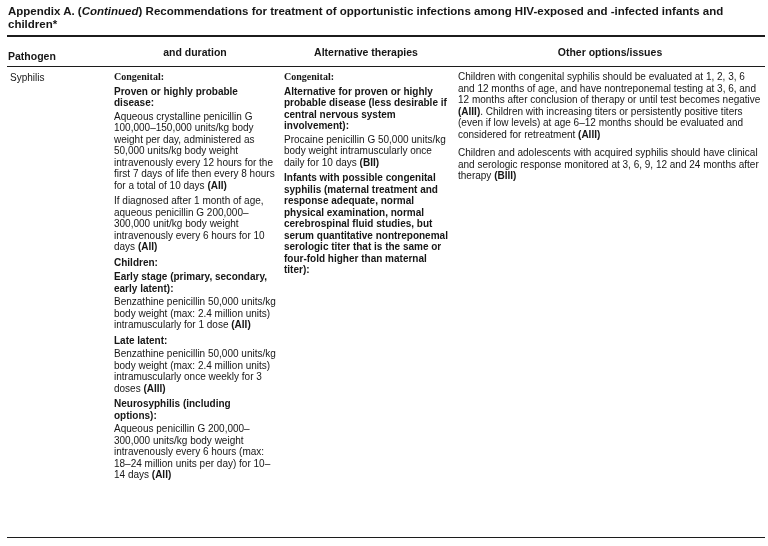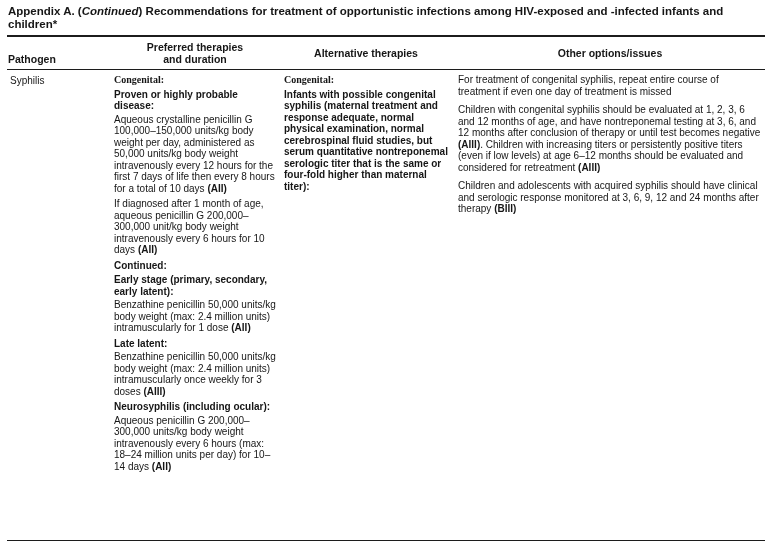--- a/index.html
+++ b/index.html
@@ -60,55 +60,55 @@
 
 <div class="page">
 
   <div class="doc-title"><span>Appendix A. (</span><span class="i">Continued</span><span>) Recommendations for treatment of opportunistic infections among HIV-exposed and -infected infants and children*</span></div>
 
   <div class="rule thick"></div>
 
   <div class="thead">
     <div class="c1">Pathogen</div>
     <div class="c2">
-      <div>Preferred therapies</div>
       <div>and duration</div>
     </div>
     <div class="c3">Alternative therapies</div>
     <div class="c4">Other options/issues</div>
   </div>
 
   <div class="rule"></div>
 
   <div class="tbody">
     <div class="c1 cell">
       <span>Syphilis</span>
     </div>
 
     <div class="c2 cell">
       <p class="h2">Congenital:</p>
       <p class="h2">Proven or highly probable disease:</p>
       <p>Aqueous crystalline penicillin G 100,000–150,000 units/kg body weight per day, administered as 50,000 units/kg body weight intravenously every 12 hours for the first 7 days of life then every 8 hours for a total of 10 days <b>(AII)</b></p>
       <p>If diagnosed after 1 month of age, aqueous penicillin G 200,000–300,000 unit/kg body weight intravenously every 6 hours for 10 days <b>(AII)</b></p>
-      <p class="h2 gap">Continued:</p>
+      <p class="h2 gap">Children:</p>
       <p class="h2">Early stage (primary, secondary, early latent):</p>
       <p>Benzathine penicillin 50,000 units/kg body weight (max: 2.4 million units) intramuscularly for 1 dose <b>(AII)</b></p>
       <p class="h2">Late latent:</p>
       <p>Benzathine penicillin 50,000 units/kg body weight (max: 2.4 million units) intramuscularly once weekly for 3 doses <b>(AIII)</b></p>
-      <p class="h2">Neurosyphilis (including ocular):</p>
+      <p class="h2">Neurosyphilis (including options):</p>
       <p>Aqueous penicillin G 200,000–300,000 units/kg body weight intravenously every 6 hours (max: 18–24 million units per day) for 10–14 days <b>(AII)</b></p>
     </div>
 
     <div class="c3 cell">
       <p class="h2">Congenital:</p>
+      <p class="h2">Alternative for proven or highly probable disease (less desirable if central nervous system involvement):</p>
+      <p>Procaine penicillin G 50,000 units/kg body weight intramuscularly once daily for 10 days <b>(BII)</b></p>
       <p class="h2 gap">Infants with possible congenital syphilis (maternal treatment and response adequate, normal physical examination, normal cerebrospinal fluid studies, but serum quantitative nontreponemal serologic titer that is the same or four-fold higher than maternal titer):</p>
     </div>
 
     <div class="c4 cell">
-      <p>For treatment of congenital syphilis, repeat entire course of treatment if even one day of treatment is missed</p>
       <p>Children with congenital syphilis should be evaluated at 1, 2, 3, 6 and 12 months of age, and have nontreponemal testing at 3, 6, and 12 months after conclusion of therapy or until test becomes negative <b>(AIII)</b>. Children with increasing titers or persistently positive titers (even if low levels) at age 6–12 months should be evaluated and considered for retreatment <b>(AIII)</b></p>
       <p>Children and adolescents with acquired syphilis should have clinical and serologic response monitored at 3, 6, 9, 12 and 24 months after therapy <b>(BIII)</b></p>
     </div>
   </div>
 
   <div class="rule"></div>
 
 </div>
 
 </body></html>

